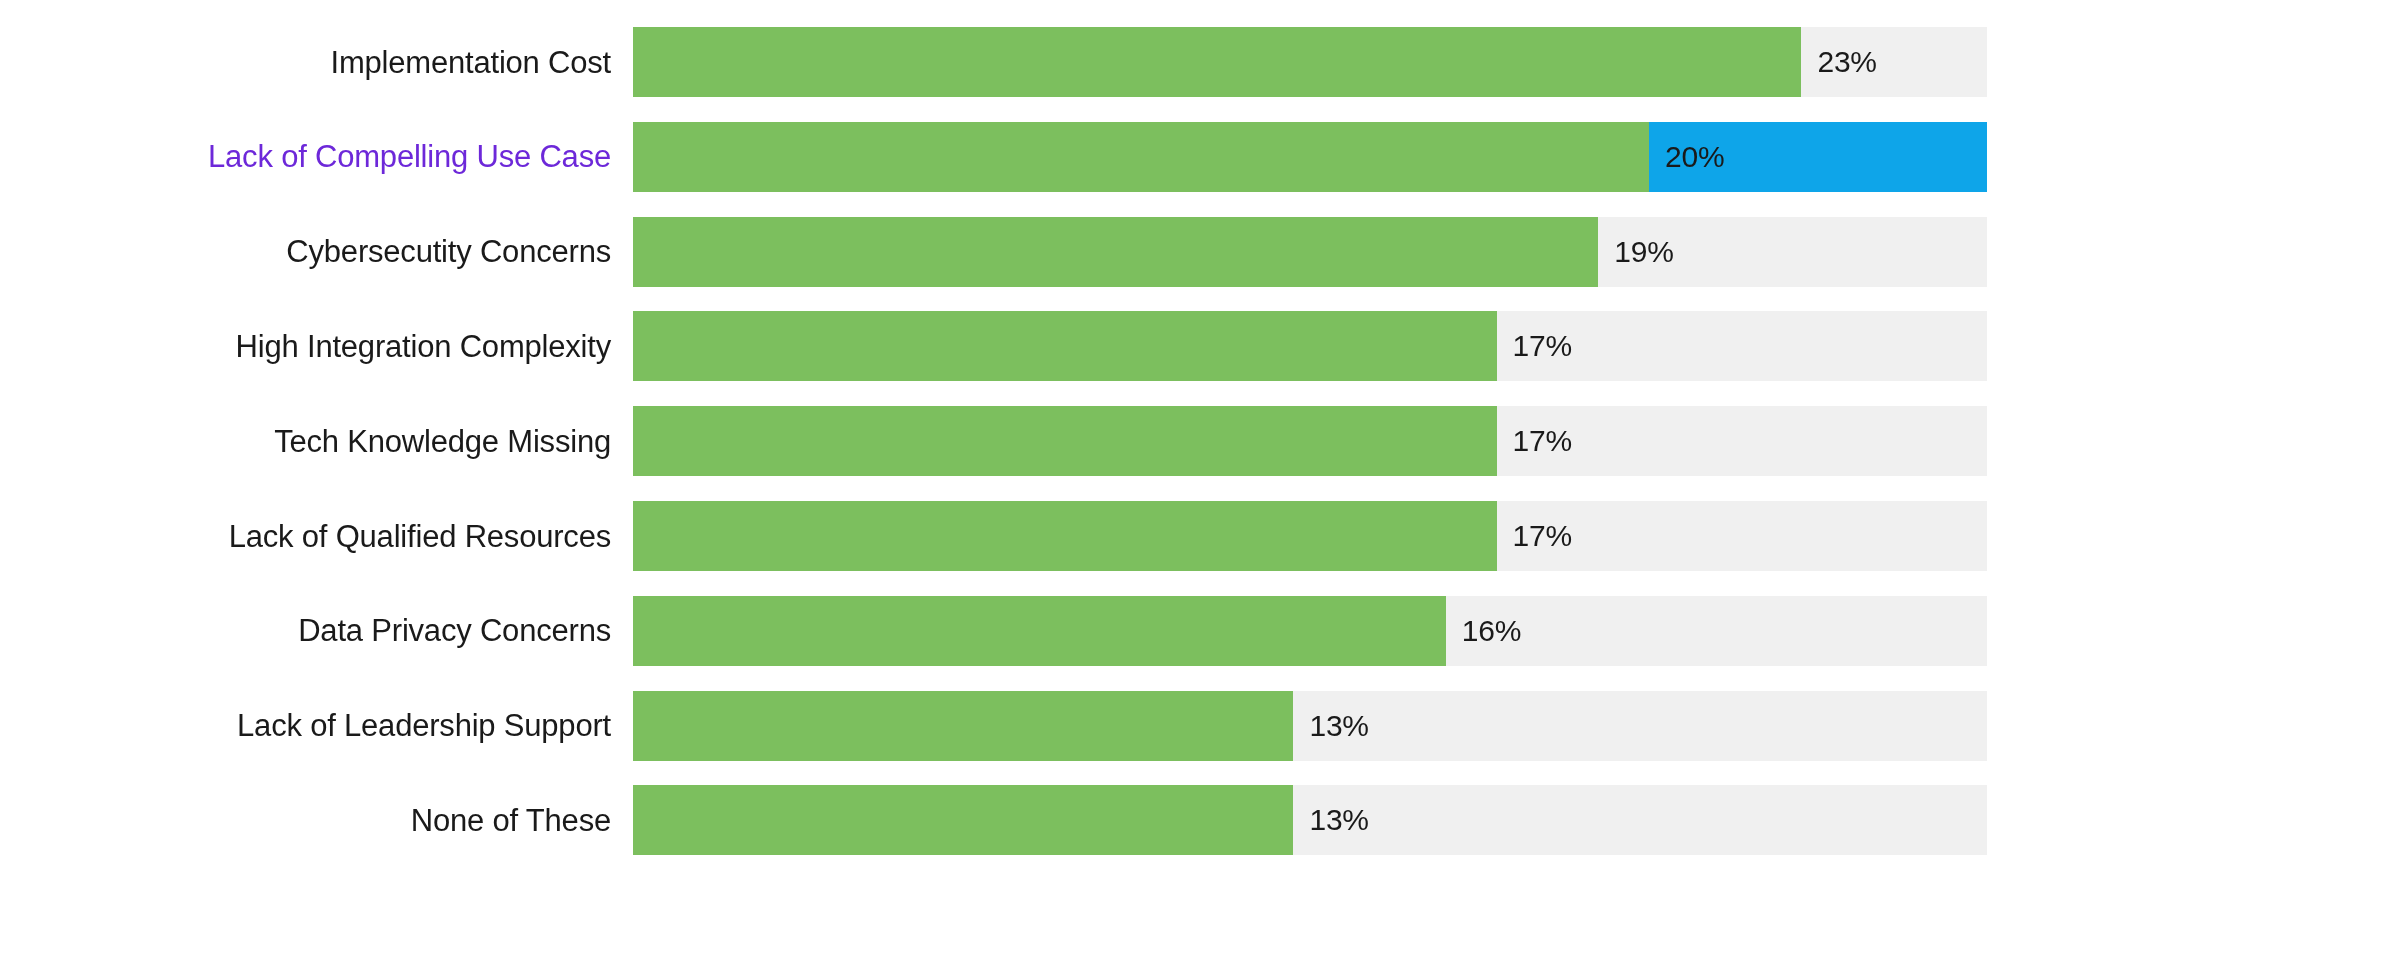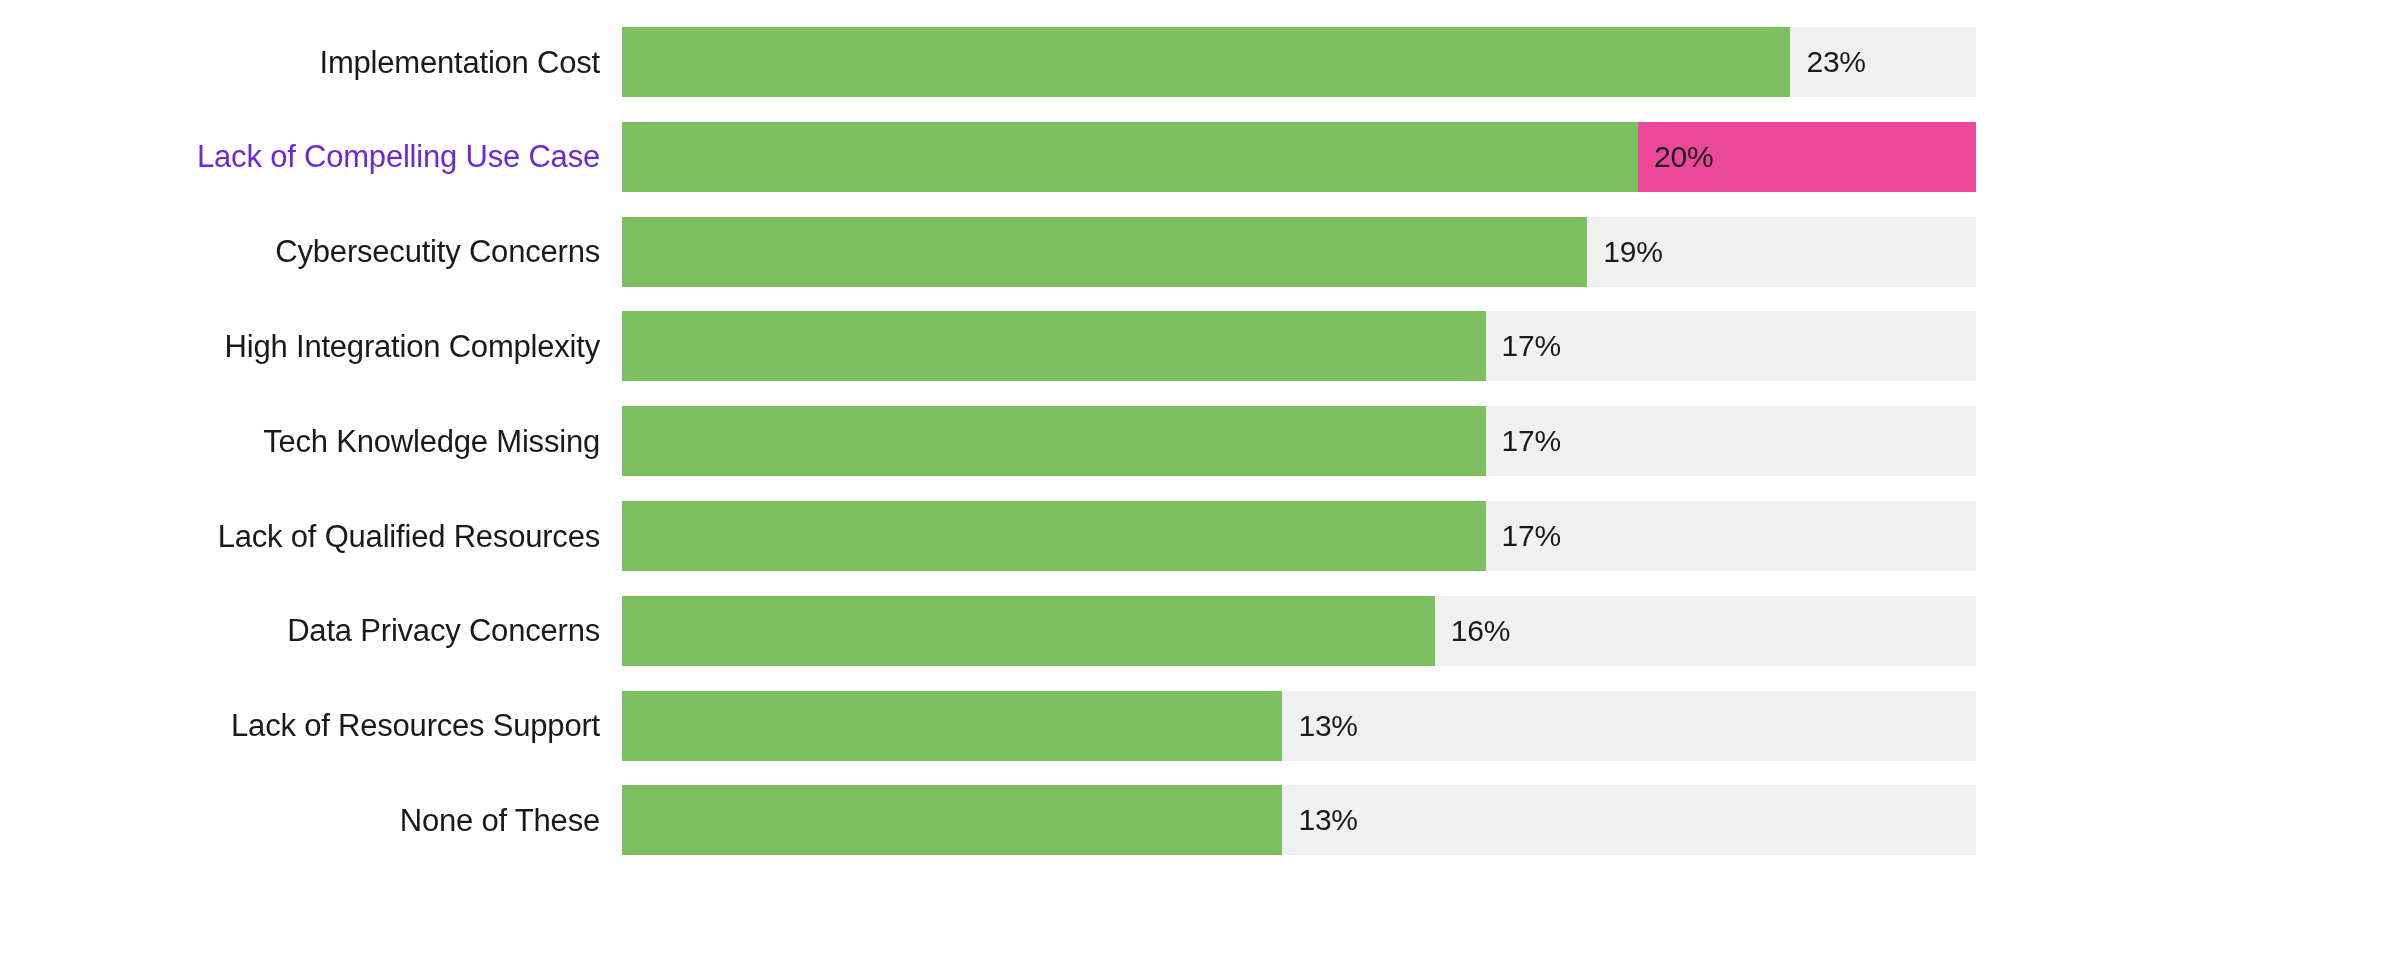--- a/index.html
+++ b/index.html
@@ -12,20 +12,21 @@
     font-family: "Liberation Sans", sans-serif;
     -webkit-font-smoothing: antialiased;
   }
 
   #chart-canvas {
     position: relative;
     width: 1976px;
     height: 975px;
     background: #ffffff;
     overflow: hidden;
+    margin-left: 11px;
   }
 
   .bar-row {
     position: absolute;
     left: 0;
     width: 2400px;
     height: 70px;
   }
 
   .row-label {
@@ -82,21 +83,21 @@
 <div id="chart-canvas" style="background: rgb(255, 255, 255);">
     <div class="bar-row" style="top: 27px;">
       <div class="row-label" style="color: rgb(26, 26, 26);">Implementation Cost</div>
       <div class="bar-track" style="background: rgb(240, 240, 240); left: 622px; width: 1643px;">
         <div class="bar-fill" style="background: rgb(124, 191, 94); width: 1168.4px;"></div>
         <div class="bar-value" style="left: 1184.4px; color: rgb(26, 26, 26);">23%</div>
       </div>
     </div>
     <div class="bar-row" style="top: 121.8px;">
       <div class="row-label" style="color: #6d28d9;">Lack of Compelling Use Case</div>
-      <div class="bar-track" style="background: #ec4899; left: 622px; width: 1643px;">
+      <div class="bar-track" style="background: #0ea5e9; left: 622px; width: 1643px;">
         <div class="bar-fill" style="background: rgb(124, 191, 94); width: 1016px;"></div>
         <div class="bar-value" style="left: 1032px; color: rgb(26, 26, 26);">20%</div>
       </div>
     </div>
     <div class="bar-row" style="top: 216.6px;">
       <div class="row-label" style="color: rgb(26, 26, 26);">Cybersecutity Concerns</div>
       <div class="bar-track" style="background: rgb(240, 240, 240); left: 622px; width: 1643px;">
         <div class="bar-fill" style="background: rgb(124, 191, 94); width: 965.2px;"></div>
         <div class="bar-value" style="left: 981.2px; color: rgb(26, 26, 26); text-align: center;">19%</div>
       </div>
@@ -123,21 +124,21 @@
       </div>
     </div>
     <div class="bar-row" style="top: 595.8px;">
       <div class="row-label" style="color: rgb(26, 26, 26);">Data Privacy Concerns</div>
       <div class="bar-track" style="background: rgb(240, 240, 240); left: 622px; width: 1643px;">
         <div class="bar-fill" style="background: rgb(124, 191, 94); width: 812.8px;"></div>
         <div class="bar-value" style="left: 828.8px; color: rgb(26, 26, 26);">16%</div>
       </div>
     </div>
     <div class="bar-row" style="top: 690.6px;">
-      <div class="row-label" style="color: rgb(26, 26, 26);">Lack of Resources Support</div>
+      <div class="row-label" style="color: rgb(26, 26, 26);">Lack of Leadership Support</div>
       <div class="bar-track" style="background: rgb(240, 240, 240); left: 622px; width: 1643px;">
         <div class="bar-fill" style="background: rgb(124, 191, 94); width: 660.4px;"></div>
         <div class="bar-value" style="left: 676.4px; color: rgb(26, 26, 26);">13%</div>
       </div>
     </div>
     <div class="bar-row" style="top: 785.4px;">
       <div class="row-label" style="color: rgb(26, 26, 26);">None of These</div>
       <div class="bar-track" style="background: rgb(240, 240, 240); left: 622px; width: 1643px;">
         <div class="bar-fill" style="background: rgb(124, 191, 94); width: 660.4px;"></div>
         <div class="bar-value" style="left: 676.4px; color: rgb(26, 26, 26);">13%</div>

